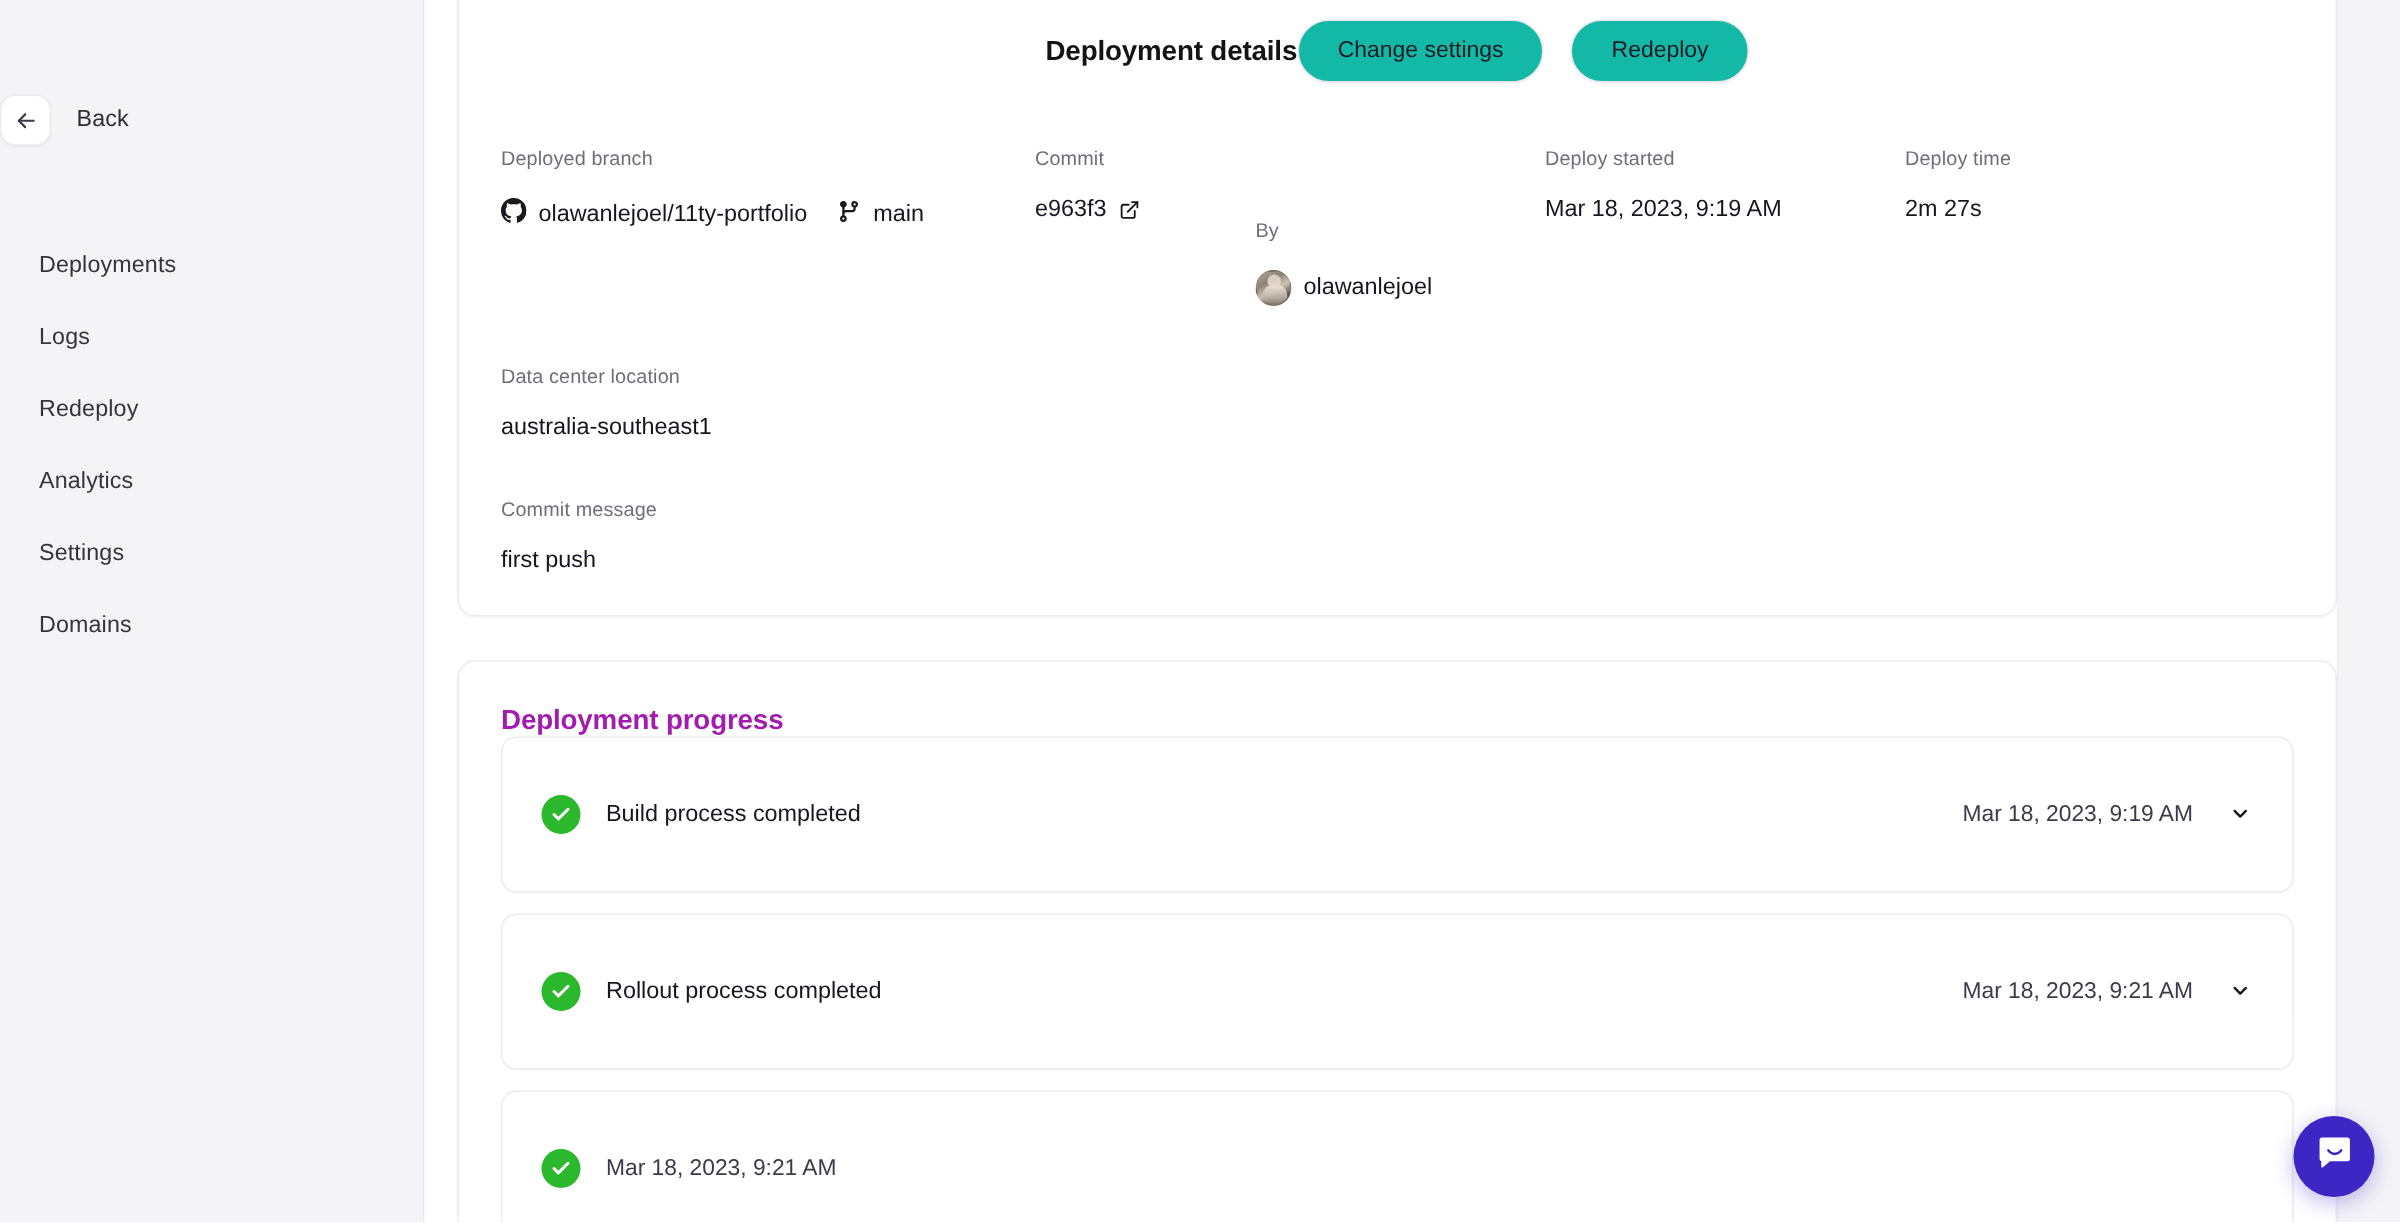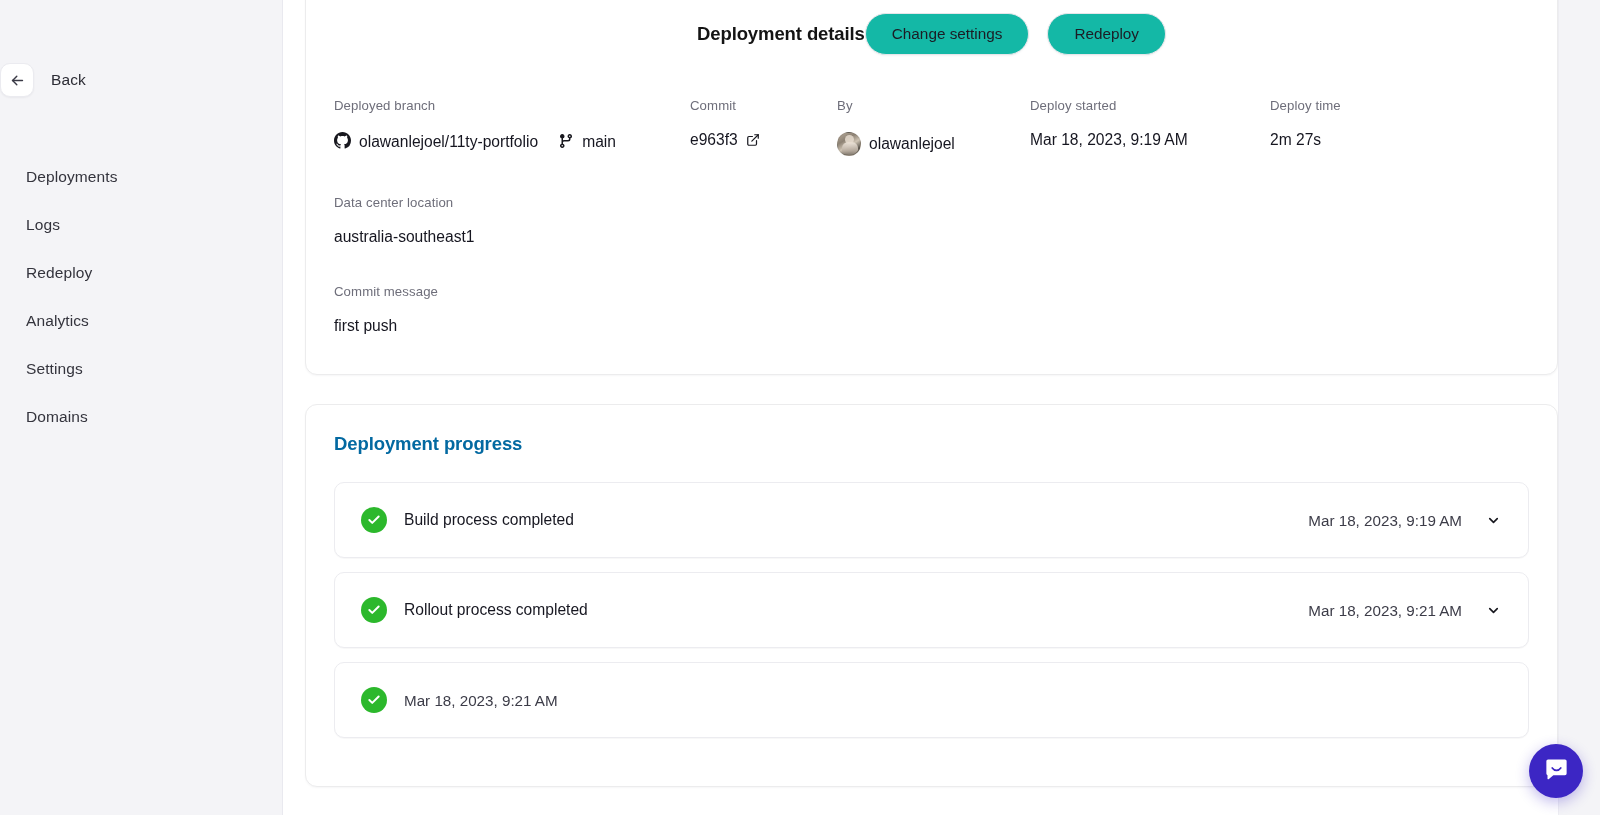--- a/index.html
+++ b/index.html
@@ -118,21 +118,21 @@
     white-space: nowrap;
   }
 
   
   .meta-row {
     display: flex;
     margin-top: 44px;
   }
   .meta-col-branch { width: 356px; }
   .meta-col-commit { width: 147px; }
-  .meta-col-by     { width: 193px; }
+  .meta-col-by     { width: 193px; margin-top: 48px; }
   .meta-col-start  { width: 240px; }
   .meta-col-time   { width: 160px; }
 
   .meta-label {
     font-size: 13.2px;
     color: #6e6e7a;
     letter-spacing: .1px;
     line-height: 1;
   }
   .meta-value {
@@ -176,29 +176,28 @@
   .stack-field .meta-value { margin-top: 20px; }
 
   
   .card-progress {
     margin-top: 29px;
     padding: 28px 28px 34px 28px;
   }
   .progress-title {
     font-size: 18.5px;
     font-weight: 700;
-    color: #0369a1;
+    color: #a21caf;
     letter-spacing: -.1px;
-    margin-bottom: 27px;
   }
   .step {
     border: 1px solid #ececf0;
     border-radius: 10px;
     background: #fff;
-    height: 76px;
+    height: 104px;
     display: flex;
     align-items: center;
     padding: 0 26px 0 26px;
     margin-bottom: 14px;
     box-shadow: 0 1px 1px rgba(16,24,40,.03);
   }
   .step-check {
     width: 26px; height: 26px;
     flex: 0 0 26px;
     border-radius: 50%;

